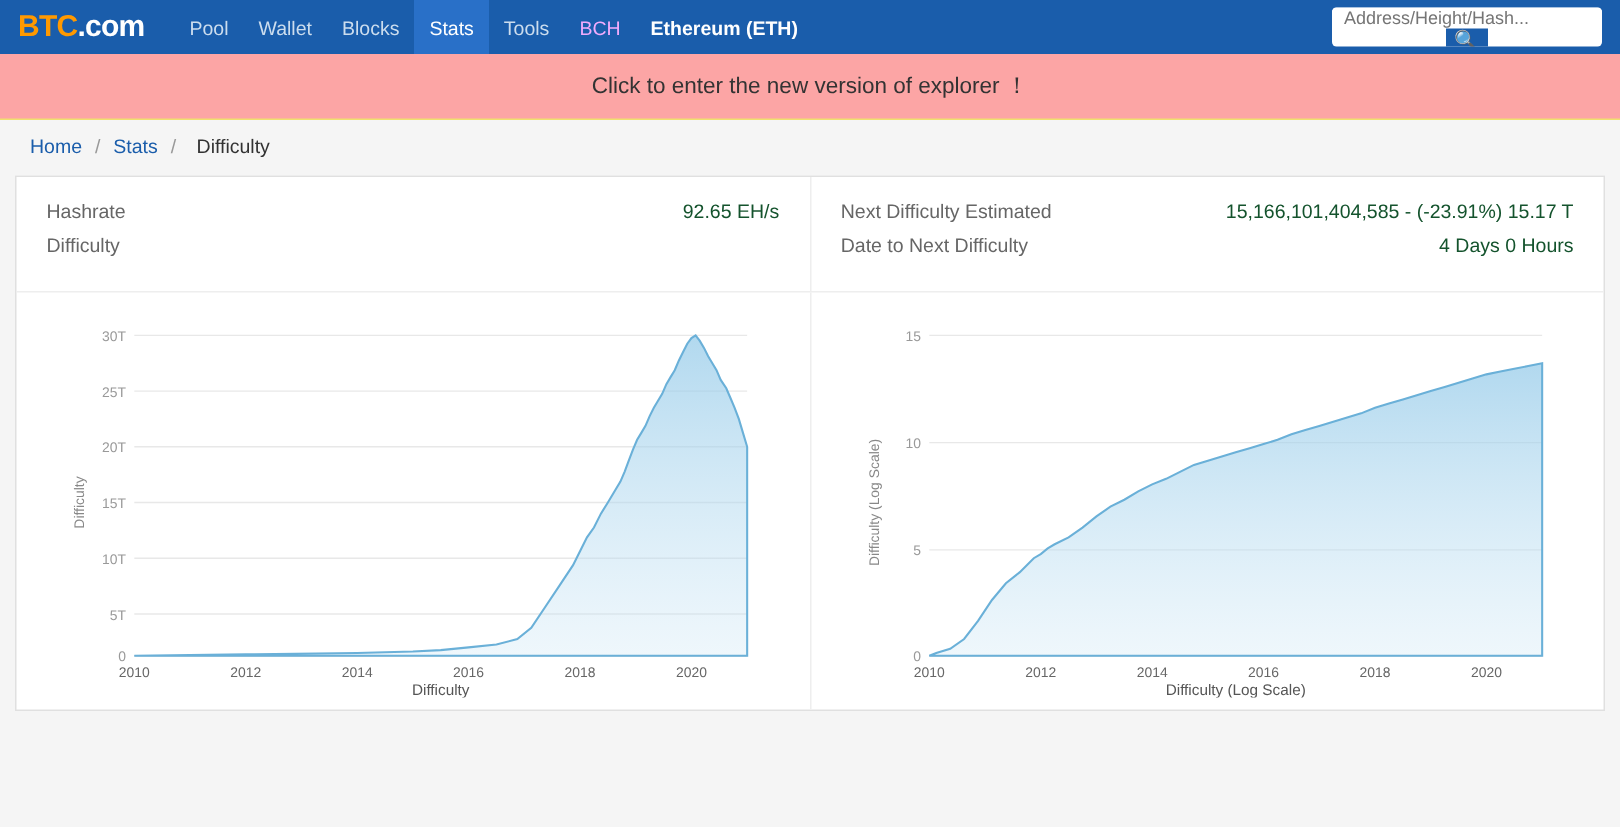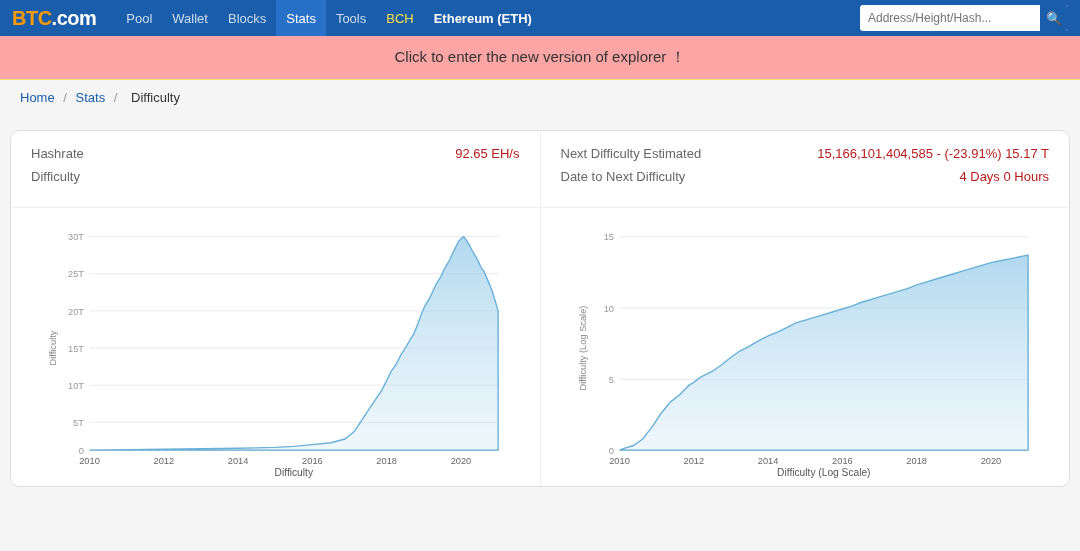--- a/index.html
+++ b/index.html
@@ -31,29 +31,30 @@
       color: #cde;
       text-decoration: none;
       padding: 0 10px;
       height: 36px;
       display: flex;
       align-items: center;
       font-size: 13px;
       cursor: pointer;
     }
     .nav-link.active { background: #2970c8; color: #fff; }
-    .nav-link.bch { color: #fde047; }
+    .nav-link.bch { color: #f0abfc; }
     .nav-link.eth { color: #fff; font-weight: bold; }
     .search-box {
       display: flex;
       align-items: center;
       background: #fff;
       border-radius: 3px;
       overflow: hidden;
       height: 26px;
+      flex-direction: column;
     }
     .search-input {
       border: none;
       outline: none;
       padding: 0 8px;
       font-size: 12px;
       width: 180px;
       color: #888;
     }
     .search-btn {
@@ -86,23 +87,23 @@
       font-size: 13px;
       color: #666;
     }
     .breadcrumb a { color: #1a5dab; text-decoration: none; }
     .breadcrumb span { color: #999; margin: 0 5px; }
     .breadcrumb .current { color: #333; font-weight: 500; }
 
     
     .content {
       background: #fff;
-      margin: 15px 10px 10px 10px;
+      margin: 2px 10px 10px 10px;
       border: 1px solid #e0e0e0;
-      border-radius: 10px;
+      border-radius: 0;
     }
 
     
     .stats-row {
       display: flex;
       border-bottom: 1px solid #eee;
     }
     .stats-panel {
       flex: 1;
       padding: 15px 20px;
@@ -114,21 +115,21 @@
       display: flex;
       justify-content: space-between;
       align-items: center;
       margin-bottom: 8px;
     }
     .stat-label {
       color: #666;
       font-size: 13px;
     }
     .stat-value {
-      color: #b91c1c;
+      color: #14532d;
       font-size: 13px;
       font-weight: 500;
     }
 
     
     .charts-row {
       display: flex;
       align-items: flex-end;
     }
     .chart-container {

